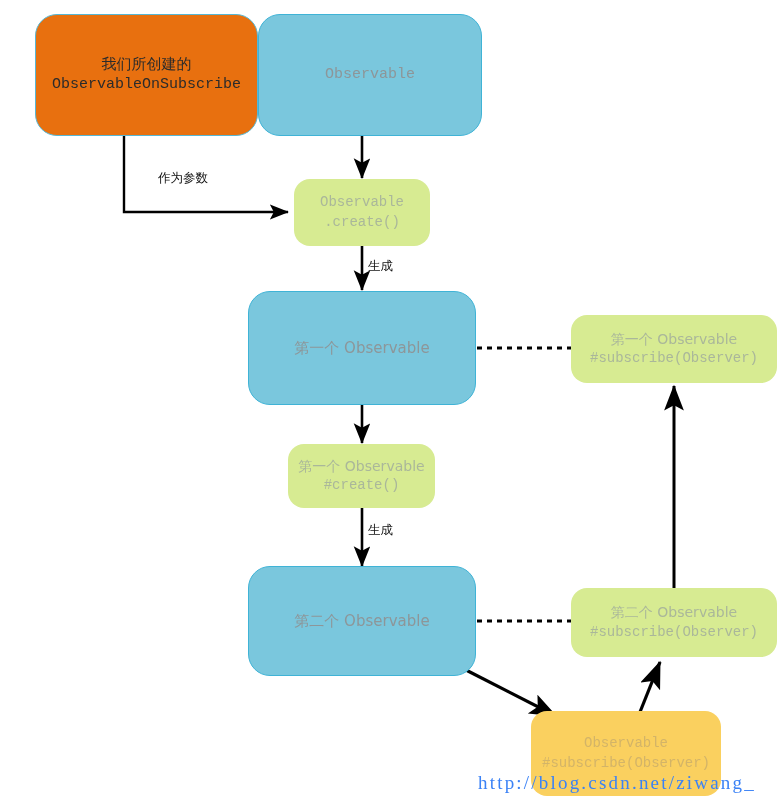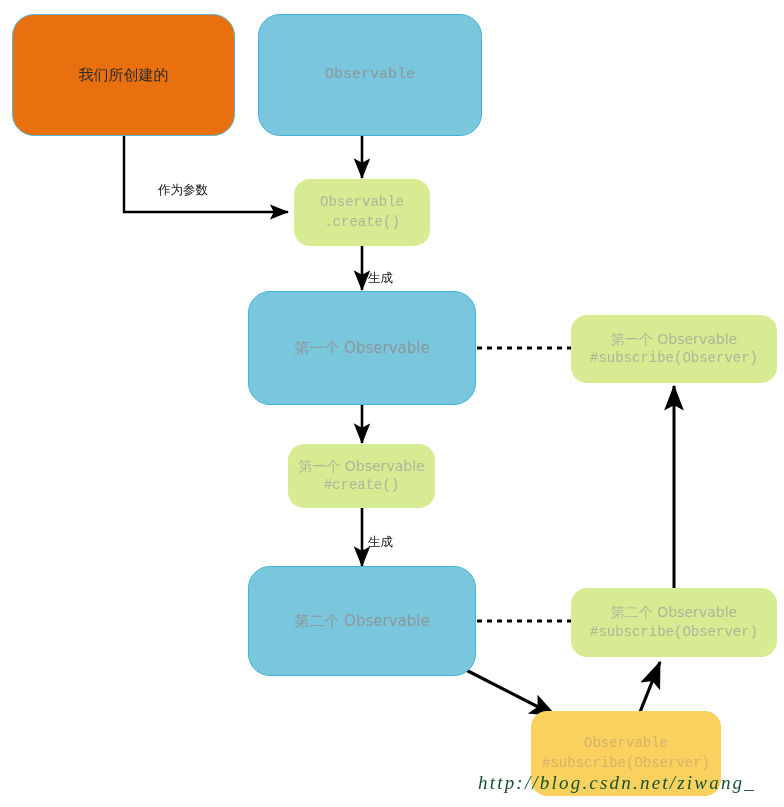--- a/index.html
+++ b/index.html
@@ -40,20 +40,21 @@
   .node .line {
     display: block;
   }
   
   .n-orange {
     background: #e8700f;
     border: 1.6px solid #56b7d4;
     border-radius: 22px;
     color: #2b2b2b;
     font-size: 15px;
+    margin-left: 23px;
   }
   .n-blue {
     background: #7ac7dd;
     border: 1.6px solid #3fb3d6;
     border-radius: 22px;
     color: #8d9699;
     font-size: 15px;
   }
   .n-green {
     background: #d7eb92;
@@ -68,30 +69,28 @@
     border-radius: 16px;
     color: #d3b468;
     font-size: 14px;
   }
   .edge-label {
     position: absolute;
     font-family: "DejaVu Sans", "Liberation Sans", sans-serif;
     font-size: 12.5px;
     color: #111111;
     white-space: nowrap;
-    margin-top: 12px;
   }
   .watermark {
     position: absolute;
     font-family: "Liberation Serif", "DejaVu Serif", serif;
     font-size: 19px;
     letter-spacing: 2.2px;
-    color: #14532d;
+    color: #3b82f6;
     white-space: nowrap;
-    font-style: italic;
   }
   .cjk {
     font-family: "DejaVu Sans", "Liberation Sans", sans-serif;
   }
 </style>
 </head>
 <body>
 
 <div id="canvas">
 
@@ -121,20 +120,21 @@
 
     <line x1="464" y1="669" x2="556" y2="716" stroke="#000000" stroke-width="3.2" marker-end="url(#arrowheadThin)"></line>
 
     <line x1="640" y1="712" x2="660" y2="662" stroke="#000000" stroke-width="3.2" marker-end="url(#arrowheadThin)"></line>
 
     <line x1="674" y1="588" x2="674" y2="386" stroke="#000000" stroke-width="3.0" marker-end="url(#arrowheadThin)"></line>
   </svg>
 
   <div class="node n-orange" style="left:12px; top:14px; width:223px; height:122px;">
     <span class="line cjk">我们所创建的</span>
+    <span class="line">ObservableOnSubscribe</span>
   </div>
 
   <div class="node n-blue" style="left:258px; top:14px; width:224px; height:122px;">
     <span class="line">Observable</span>
   </div>
 
   <div class="node n-green" style="left:294px; top:179px; width:136px; height:67px;">
     <span class="line">Observable</span>
     <span class="line">.create()</span>
   </div>

